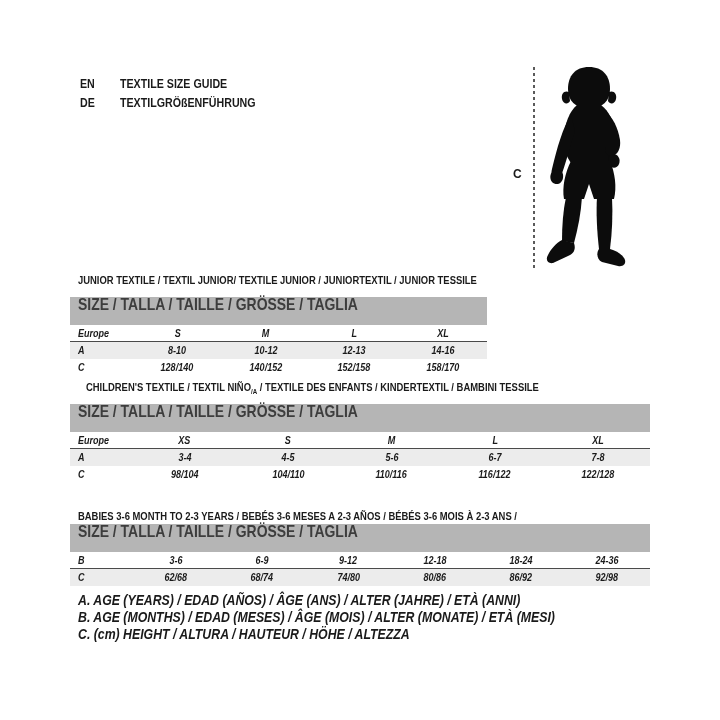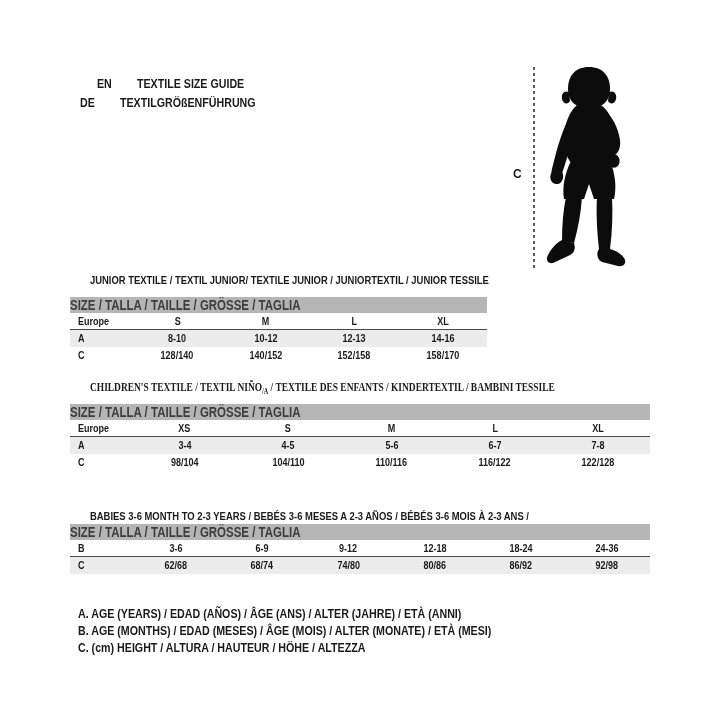--- a/index.html
+++ b/index.html
@@ -20,43 +20,43 @@
     color:var(--text);
     overflow:hidden;
   }
   .abs{position:absolute;}
   
   .cond{display:inline-block;transform:scaleX(0.82);transform-origin:0 50%;white-space:nowrap;}
   .cell .cond{transform-origin:50% 50%;}
 
   
   .lang{left:80px;top:74px;font-size:13px;}
-  .lang-row{display:flex;height:19.2px;align-items:center;justify-content:center;}
+  .lang-row{display:flex;height:19.2px;align-items:center;}
   .lang-code{width:40px;}
 
   
   .dash-line{left:533px;top:67px;width:2px;height:201px;
     background:repeating-linear-gradient(to bottom,var(--dashed-line) 0 3px,transparent 3px 6px);}
   .c-label{left:513px;top:167px;font-size:12px;}
   .figure-svg{left:541px;top:63px;}
 
   
-  .tbl-title{font-size:11.5px;line-height:17px;margin-left:12px;}
+  .tbl-title{font-size:11.5px;line-height:17px;}
   .tbl{font-size:11px;}
-  .bar{background:var(--header-bar);height:16px;line-height:16px;padding-left:0;font-size:14px;color:#3d3d3d;}
-  .row{display:flex;height:17px;line-height:17px;}
+  .bar{background:var(--header-bar);height:28px;line-height:16px;padding-left:8px;font-size:17px;color:#3d3d3d;}
+  .row{display:flex;height:17px;line-height:17px;font-style:italic;}
   .row.first{height:17px;line-height:16px;border-bottom:1px solid var(--rule-dark);}
   .row .lbl{width:63px;padding-left:8px;}
   .row .cell{flex:1;text-align:center;}
   .stripe{background:var(--row-stripe);}
 
   .sub{font-size:7.5px;vertical-align:-3px;}
 
   
-  .notes{left:78px;top:605px;font-size:13px;}
+  .notes{left:78px;top:591px;font-size:15px;font-style:italic;}
   .notes .note-line{height:17px;line-height:17px;}
 </style>
 </head>
 <body>
 
 <div class="abs lang">
   <div class="lang-row">
     <span class="lang-code"><span class="cond">EN</span></span>
     <span class="cond">TEXTILE SIZE GUIDE</span>
   </div>
@@ -117,21 +117,21 @@
   </div>
   <div class="row">
     <span class="lbl"><span class="cond">C</span></span>
     <span class="cell"><span class="cond">128/140</span></span>
     <span class="cell"><span class="cond">140/152</span></span>
     <span class="cell"><span class="cond">152/158</span></span>
     <span class="cell"><span class="cond">158/170</span></span>
   </div>
 </div>
 
-<div class="abs tbl-title" style="left:78px;top:379px;font-family:Liberation Serif, serif;">
+<div class="abs tbl-title" style="left:86px;top:379px;">
   <span class="cond"><span>CHILDREN'S TEXTILE / TEXTIL NIÑO</span><span class="sub">/A</span><span> / TEXTILE DES ENFANTS / KINDERTEXTIL / BAMBINI TESSILE</span></span>
 </div>
 <div class="abs tbl" style="left:70px;top:404px;width:580px;">
   <div class="bar">
     <span class="cond">SIZE / TALLA / TAILLE / GRÖSSE / TAGLIA</span>
   </div>
   <div class="row first">
     <span class="lbl"><span class="cond">Europe</span></span>
     <span class="cell"><span class="cond">XS</span></span>
     <span class="cell"><span class="cond">S</span></span>

